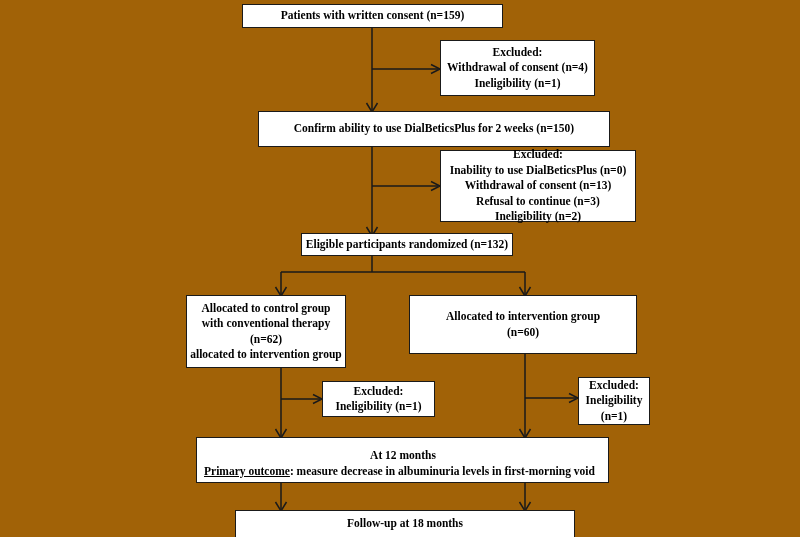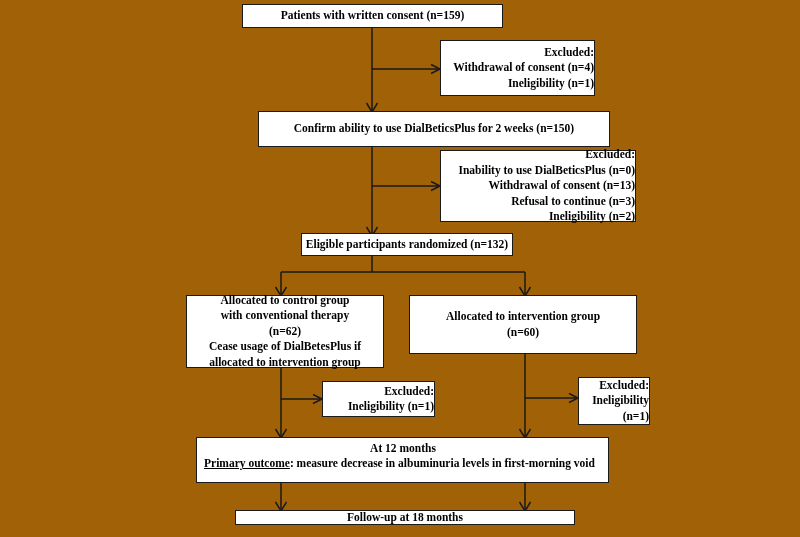--- a/index.html
+++ b/index.html
@@ -25,21 +25,21 @@
     background: #ffffff;
     font-size: 11.5px;
     line-height: 1.34;
     font-weight: bold;
     display: flex;
     flex-direction: column;
     justify-content: center;
     z-index: 3;
   }
   .node.center { align-items: center; text-align: center; }
-  .node.left   { align-items: flex-end; text-align: left; padding-left: 0; }
+  .node.left   { align-items: center; text-align: left; padding-left: 0; }
   .node .ln { display: block; white-space: nowrap; }
   .node.wrap .ln { white-space: normal; }
   .emph {
     font-weight: bold;
     text-decoration: underline;
   }
   svg.edges {
     position: absolute;
     left: 0; top: 0;
     width: 800px; height: 537px;
@@ -108,46 +108,45 @@
     <span class="ln">Inability to use DialBeticsPlus (n=0)</span>
     <span class="ln">Withdrawal  of consent (n=13)</span>
     <span class="ln">Refusal to continue (n=3)</span>
     <span class="ln">Ineligibility (n=2)</span>
   </div>
 
   <div class="node center" style="left:301px; top:233px; width:212px; height:23px;">
     <span class="ln">Eligible participants randomized  (n=132)</span>
   </div>
 
-  <div class="node center" style="left:186px; top:295px; width:198px; height:73px;align-items:center;">
+  <div class="node center" style="left:186px; top:295px; width:160px; height:73px;align-items:center;">
     <span class="ln">Allocated to control group</span>
     <span class="ln">with conventional therapy</span>
     <span class="ln">(n=62)</span>
-    <span class="ln">Cease usage of DialBetesPlus if</span>
     <span class="ln">allocated to intervention group</span>
   </div>
 
   <div class="node center" style="left:409px; top:295px; width:228px; height:59px;">
     <span class="ln">Allocated to intervention group</span>
     <span class="ln">(n=60)</span>
   </div>
 
   <div class="node left" style="left:322px; top:381px; width:113px; height:36px;">
     <span class="ln">Excluded:</span>
     <span class="ln">Ineligibility (n=1)</span>
   </div>
 
   <div class="node left" style="left:578px; top:377px; width:72px; height:48px;">
     <span class="ln">Excluded:</span>
     <span class="ln">Ineligibility</span>
     <span class="ln">(n=1)</span>
   </div>
 
-  <div class="node wrap" style="left:196px; top:437px; width:413px; height:46px; padding:3px 6px 18px 7px; justify-content:space-between;">
+  <div class="node wrap" style="left:196px; top:437px; width:413px; height:46px; padding:3px 6px 3px 7px; justify-content:flex-end;">
     <span class="ln" style="text-align:center; width:100%;">At  12 months</span>
     <span class="ln" style="text-align:left;"><span class="emph">Primary outcome</span><span>: measure decrease in albuminuria  levels in first-morning void</span></span>
   </div>
 
-  <div class="node center" style="left:235px; top:510px; width:340px; height:15px;">
+  <div class="node center" style="left:235px; top:510px; width:340px; height:28px;">
     <span class="ln">Follow-up at 18 months</span>
   </div>
 
 </div>
 
 </body></html>

